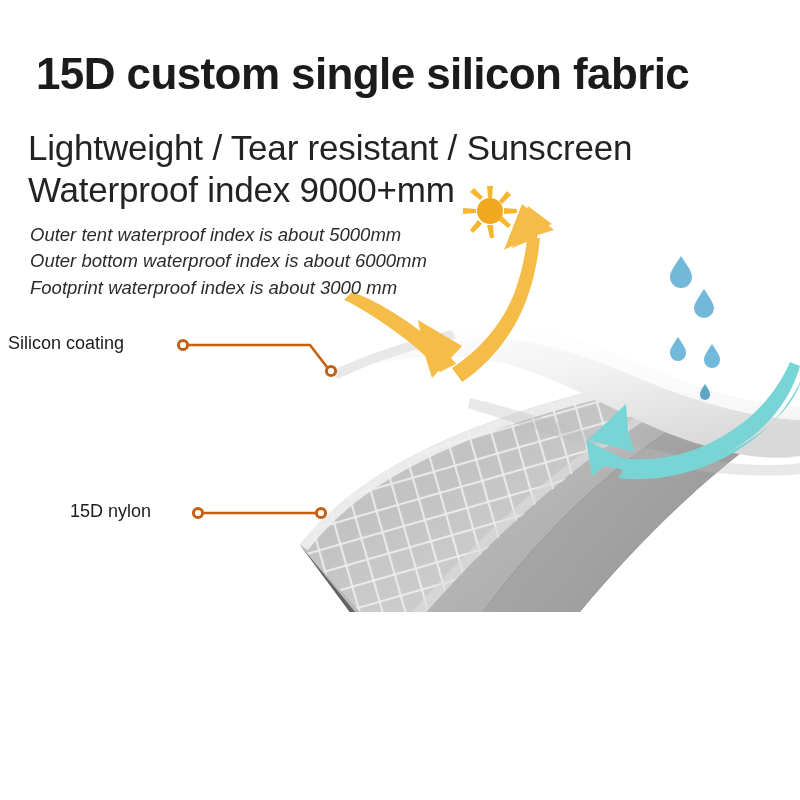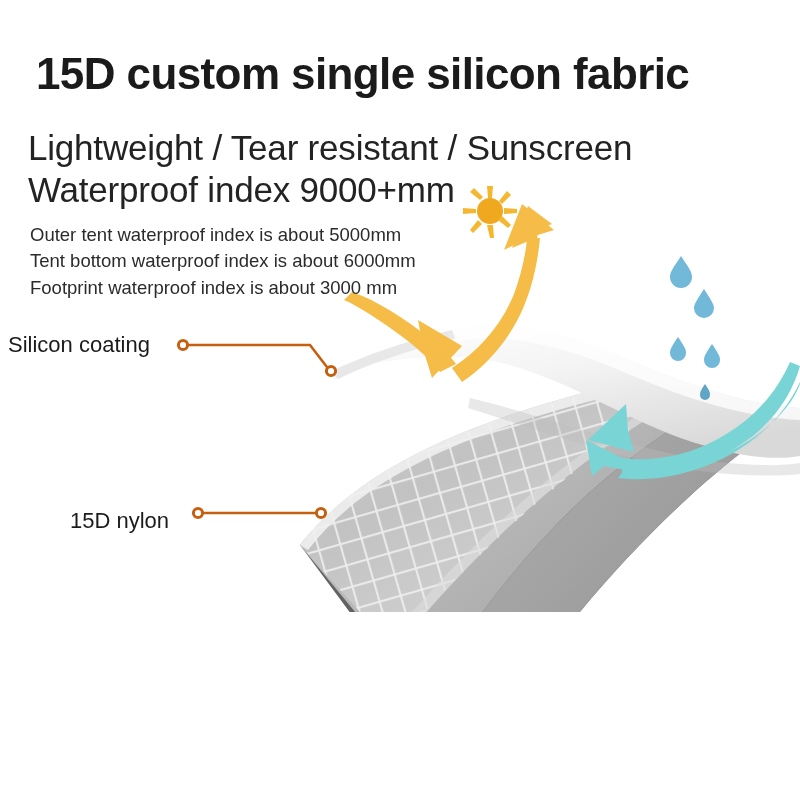--- a/index.html
+++ b/index.html
@@ -61,36 +61,37 @@
   .sub.l1 { top: 130px; }
   .sub.l2 { top: 172px; }
   .body-line {
     position: absolute;
     left: 30px;
     font-size: 18.5px;
     font-weight: 400;
     color: #2b2b2b;
     white-space: nowrap;
     line-height: 1;
+    font-style: italic;
   }
   .body-line.b1 { top: 226px; }
   .body-line.b2 { top: 252px; }
   .body-line.b3 { top: 279px; }
 
   
   .callout {
     position: absolute;
-    font-size: 22px;
+    font-size: 18px;
     font-weight: 400;
     color: #1b1b1b;
     white-space: nowrap;
     line-height: 1;
   }
   #callout-silicon { left: 8px;  top: 334px; }
-  #callout-nylon   { left: 70px; top: 502px; margin-top: 8px; }
+  #callout-nylon   { left: 70px; top: 502px; }
   #callout-pu      { left: 48px; top: 694px; }
 
   svg { display:block; }
   #artwork, #leaders {
     position: absolute; left: 0; top: 0;
     width: 800px; height: 800px;
     overflow: visible;
   }
 </style>
 </head>
@@ -315,21 +316,21 @@
     </g>
   </svg>
 
   <div id="textblock">
     <div class="title">15D custom single silicon fabric</div>
 
     <div class="sub l1">Lightweight / Tear resistant / Sunscreen</div>
     <div class="sub l2">Waterproof index 9000+mm</div>
 
     <div class="body-line b1">Outer tent waterproof index is about 5000mm</div>
-    <div class="body-line b2">Tent bottom waterproof index is about 6000mm</div>
+    <div class="body-line b2">Outer bottom waterproof index is about 6000mm</div>
     <div class="body-line b3">Footprint waterproof index is about 3000 mm</div>
   </div>
 
   <div class="callout" id="callout-silicon">Silicon coating</div>
   <div class="callout" id="callout-nylon">15D nylon</div>
   <div class="callout" id="callout-pu">PU single</div>
 
 </div>
 
 </body></html>

